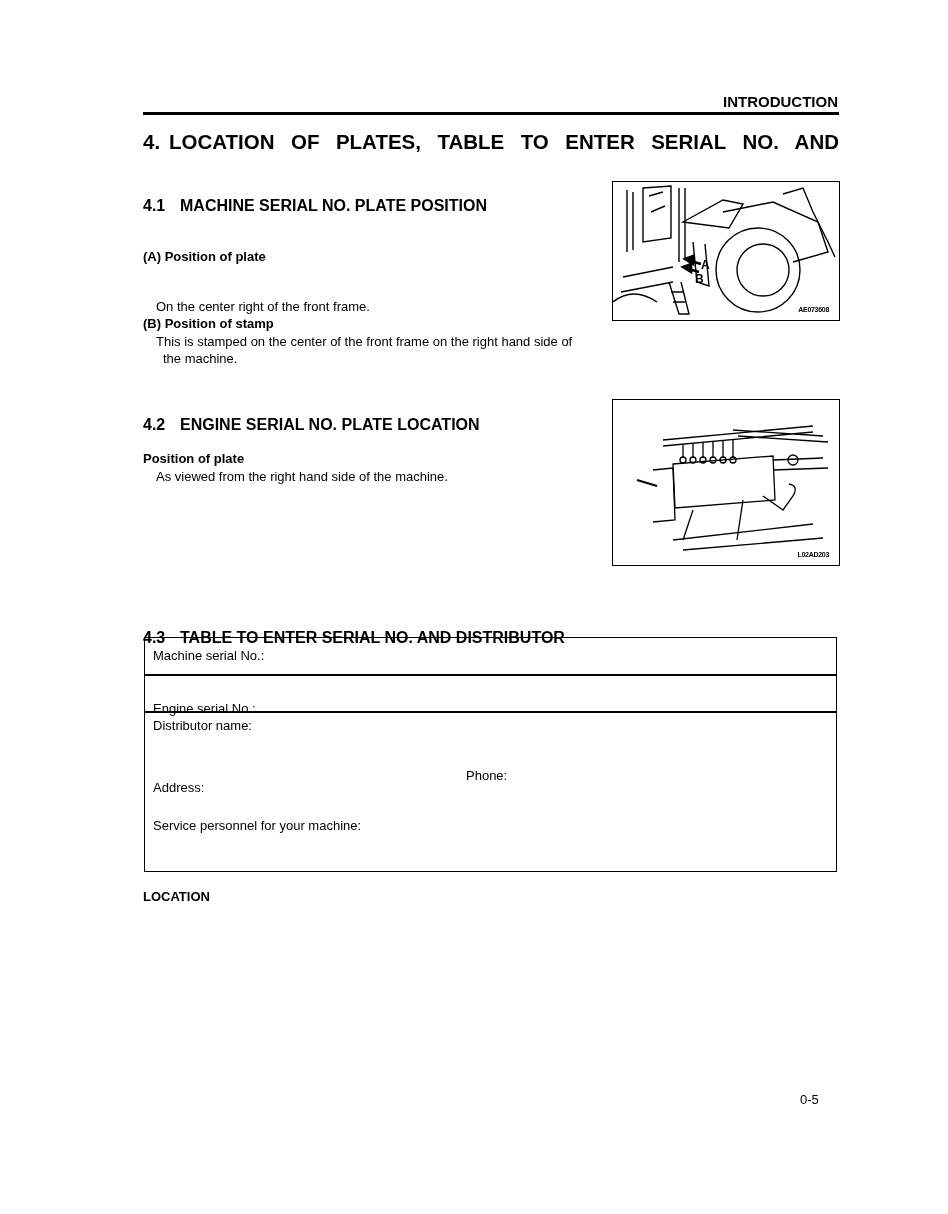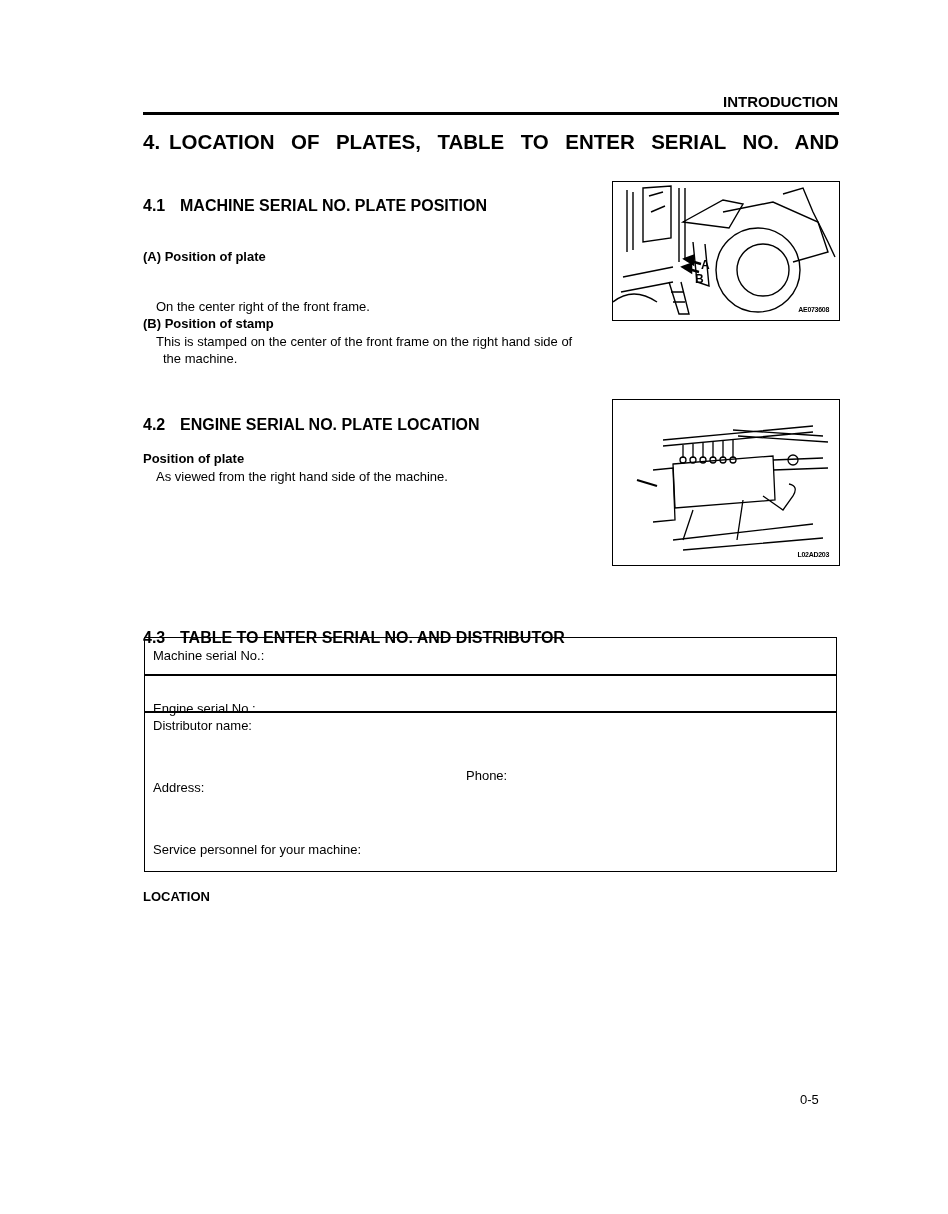--- a/index.html
+++ b/index.html
@@ -109,18 +109,18 @@
 </div>
 
 <div class="abs table">
   <div class="cell-label" style="left:8px; top:10px;">Machine serial No.:</div>
   <div class="row-line" style="top:36px;"></div>
   <div class="cell-label" style="left:8px; top:47px;margin-top:16px;">Engine serial No.:</div>
   <div class="row-line" style="top:73px;"></div>
   <div class="cell-label" style="left:8px; top:80px;">Distributor name:</div>
   <div class="cell-label" style="left:8px; top:130px;margin-top:12px;">Address:</div>
   <div class="cell-label" style="left:321px; top:130px;text-align:center;">Phone:</div>
-  <div class="cell-label" style="left:8px; top:204px;text-align:right;">Service personnel for your machine:</div>
+  <div class="cell-label" style="left:8px; top:180px;text-align:right;">Service personnel for your machine:</div>
 </div>
 
 <div class="abs sub-label" style="left:143px; top:889px;">LOCATION</div>
 
 <div class="abs page-num">0-5</div>
 
 </body></html>

